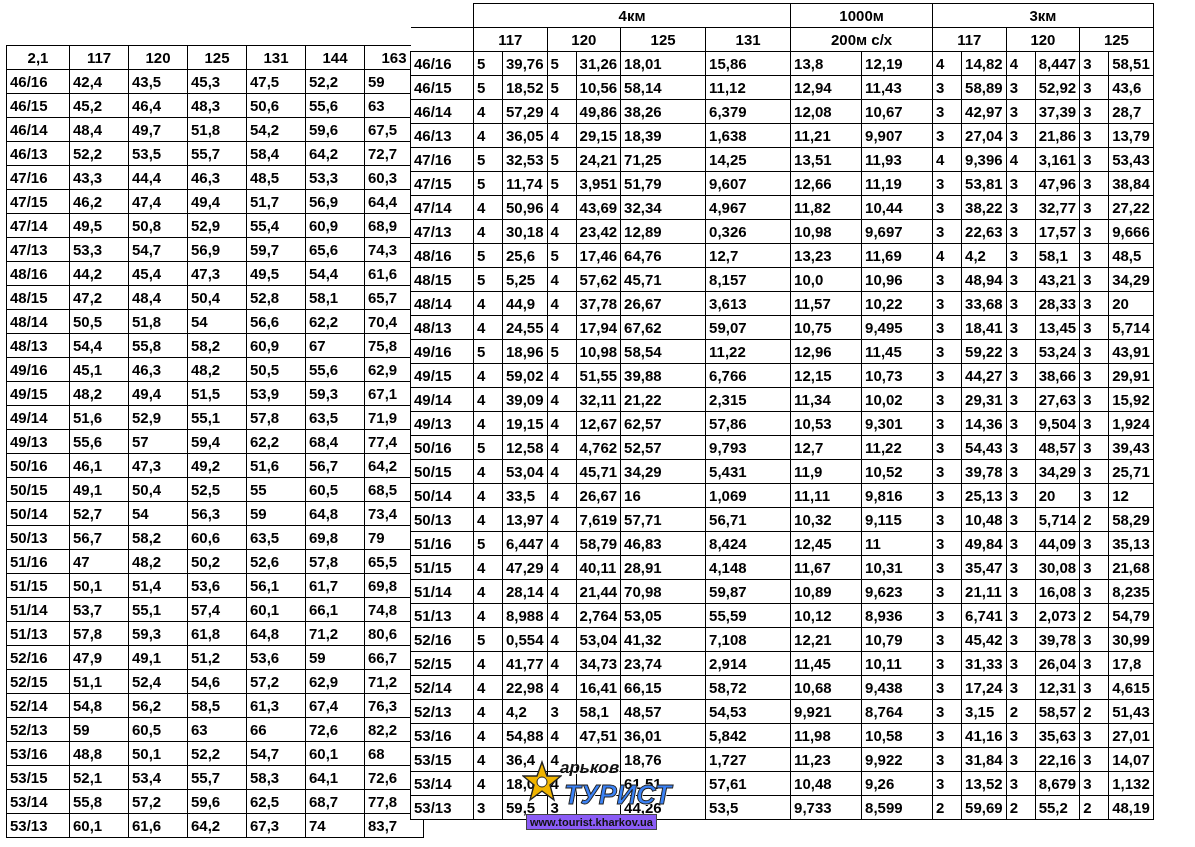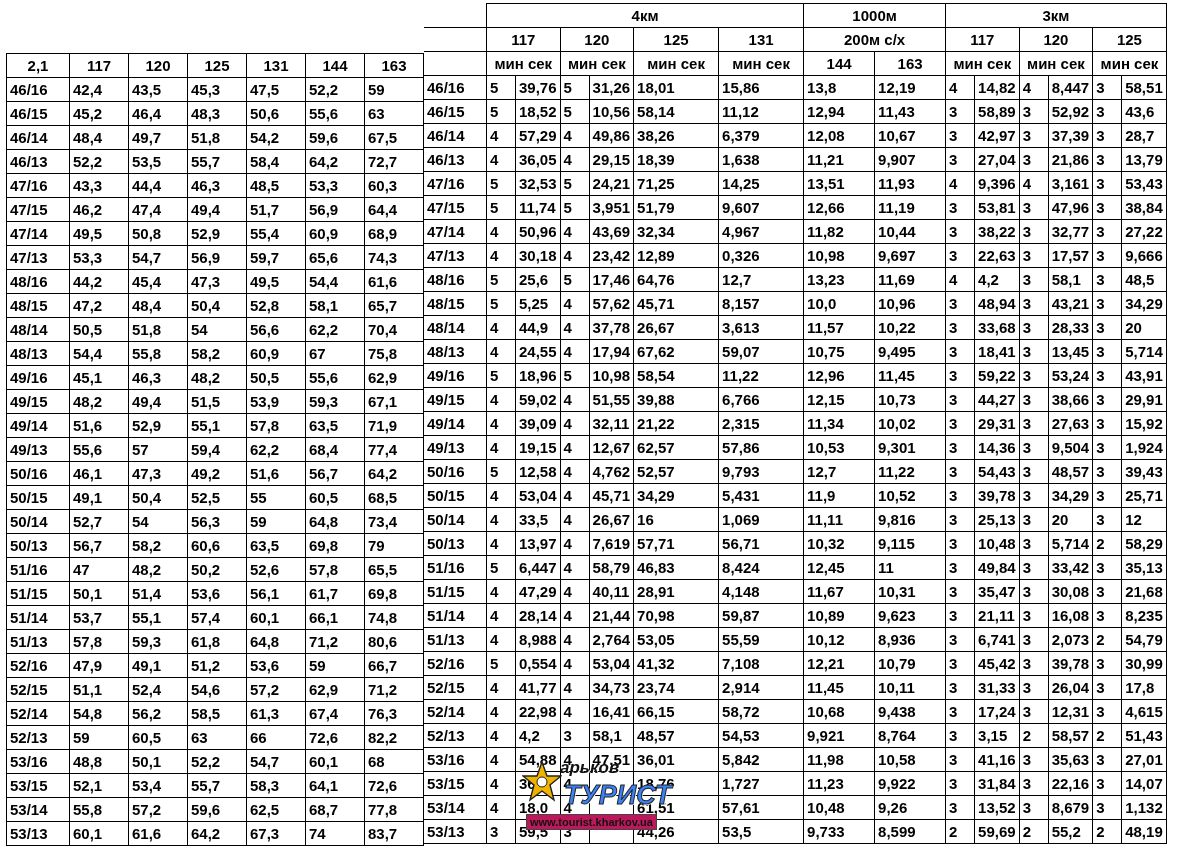--- a/index.html
+++ b/index.html
@@ -22,26 +22,26 @@
     height:23px;
     line-height:23px;
     white-space:nowrap;
     overflow:hidden;
     text-align:left;
     background:#ffffff;
   }
   .ctr{text-align:center;}
 
   
-  #left-table{position:absolute;left:6px;top:53px;}
+  #left-table{position:absolute;left:6px;top:45px;}
   #left-table td.k{width:56px;}
   #left-table td.v{width:52px;}
 
   
-  #right-table{position:absolute;left:423px;top:3px;}
+  #right-table{position:absolute;left:410px;top:3px;}
   #right-table td.k{width:56px;}
   #right-table td.sec{width:29px;text-align:left;}
   #right-table td.min{width:22px;text-align:left;border-right:none;}
   #right-table td.wide{width:78px;}
   #right-table td.mid{width:64px;}
 
   .hdr td{font-weight:bold;text-align:center;}
 
   
   #logo{
@@ -62,21 +62,21 @@
   #logo .tur{
     position:absolute;left:44px;top:24px;
     font-size:27px;font-weight:bold;font-style:italic;
     color:#3b82f6;
     -webkit-text-stroke:1px #222;
     text-shadow:1px 1px 0 #fff;
   }
   #logo .url{
     position:absolute;left:6px;top:58px;
     font-size:11px;font-weight:bold;color:#111;
-    background:#be185d;padding:1px 3px;
+    background:#8b5cf6;padding:1px 3px;
     border:1px solid #444;
   }
   #logo .mark{
     position:absolute;left:2px;top:4px;width:40px;height:46px;
   }
 </style>
 </head>
 <body>
 
 <div class="sheet">
@@ -395,32 +395,20 @@
           <td class="k" style="border-top: none; border-left: none; border-right: none;"></td>
           <td colspan="2" class="ctr">117</td>
           <td colspan="2" class="ctr">120</td>
           <td colspan="1" class="ctr">125</td>
           <td colspan="1" class="ctr">131</td>
           <td colspan="2" class="ctr">200м с/х</td>
           <td colspan="2" class="ctr">117</td>
           <td colspan="2" class="ctr">120</td>
           <td colspan="2" class="ctr">125</td>
         </tr>
-        <tr class="hdr">
-          <td class="k" style="border-top: none; border-left: none; border-right: none;"></td>
-          <td colspan="2" class="ctr">мин сек</td>
-          <td colspan="2" class="ctr">мин сек</td>
-          <td colspan="1" class="ctr">мин сек</td>
-          <td colspan="1" class="ctr">мин сек</td>
-          <td colspan="1" class="ctr">144</td>
-          <td colspan="1" class="ctr">163</td>
-          <td colspan="2" class="ctr">мин сек</td>
-          <td colspan="2" class="ctr">мин сек</td>
-          <td colspan="2" class="ctr">мин сек</td>
-        </tr>
         <tr>
           <td class="k">46/16</td>
           <td class="min">5</td>
           <td class="sec">39,76</td>
           <td class="min">5</td>
           <td class="sec">31,26</td>
           <td class="wide">18,01</td>
           <td class="wide">15,86</td>
           <td class="mid">13,8</td>
           <td class="mid">12,19</td>
@@ -760,21 +748,21 @@
           <td class="sec">6,447</td>
           <td class="min">4</td>
           <td class="sec">58,79</td>
           <td class="wide">46,83</td>
           <td class="wide">8,424</td>
           <td class="mid">12,45</td>
           <td class="mid">11</td>
           <td class="min">3</td>
           <td class="sec">49,84</td>
           <td class="min">3</td>
-          <td class="sec">33,42</td>
+          <td class="sec">44,09</td>
           <td class="min">3</td>
           <td class="sec">35,13</td>
         </tr>
         <tr>
           <td class="k">51/15</td>
           <td class="min">4</td>
           <td class="sec">47,29</td>
           <td class="min">4</td>
           <td class="sec">40,11</td>
           <td class="wide">28,91</td>

